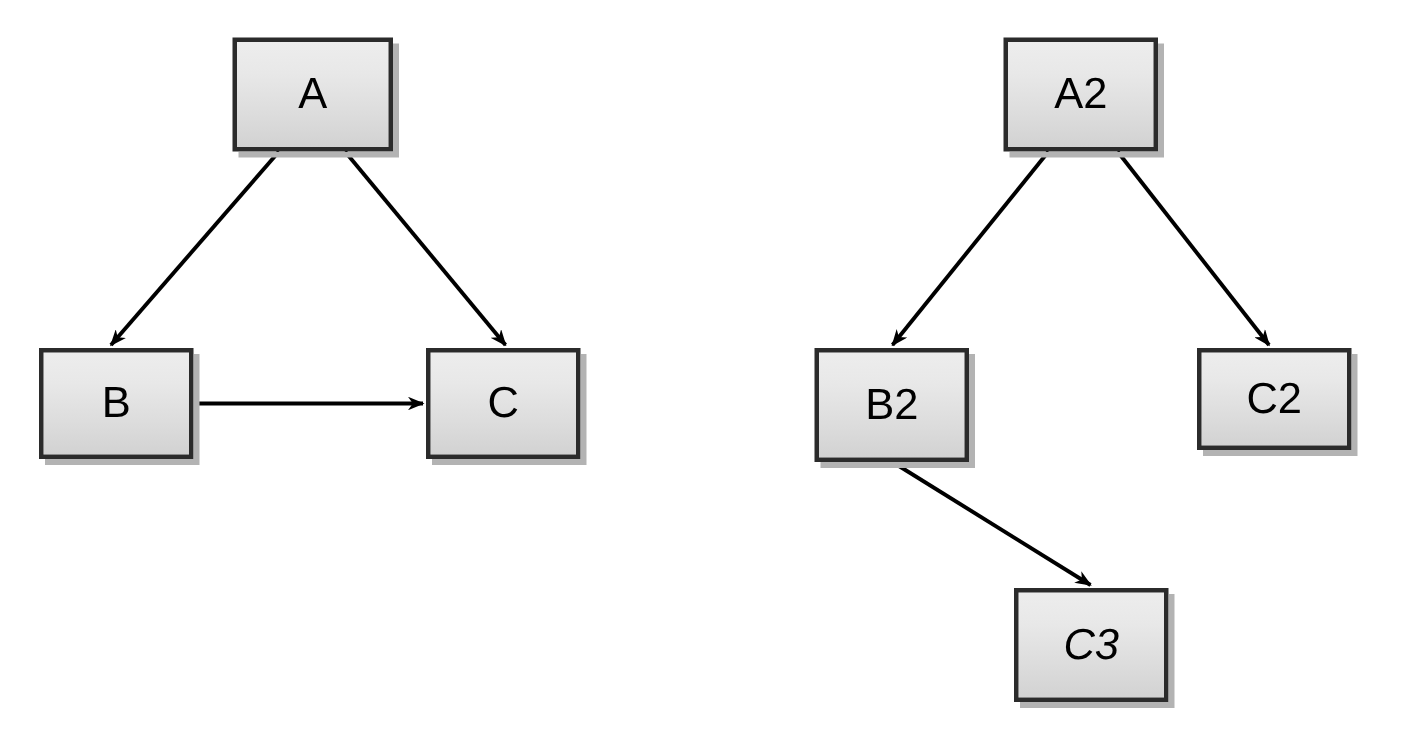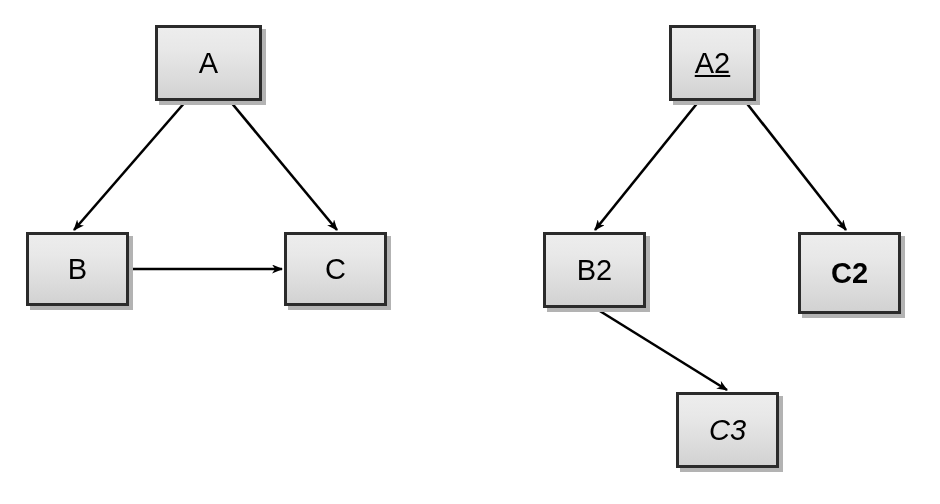--- a/index.html
+++ b/index.html
@@ -76,27 +76,27 @@
   <div id="nodes-group">
       <div class="node" style="left: 155px; top: 25px; width: 107px; height: 76px;">
         <span class="node-label">A</span>
       </div>
       <div class="node" style="left: 26px; top: 232px; width: 103px; height: 74px;">
         <span class="node-label">B</span>
       </div>
       <div class="node" style="left: 284px; top: 232px; width: 103px; height: 74px;">
         <span class="node-label">C</span>
       </div>
-      <div class="node" style="left: 669px; top: 25px; width: 87px; height: 76px; text-decoration: underline;">
+      <div class="node" style="left: 669px; top: 25px; width: 103px; height: 76px;">
         <span class="node-label">A2</span>
       </div>
       <div class="node" style="left: 543px; top: 232px; width: 103px; height: 76px;">
         <span class="node-label">B2</span>
       </div>
-      <div class="node" style="left: 798px; top: 232px; width: 103px; height: 82px; font-weight: bold;">
+      <div class="node" style="left: 798px; top: 232px; width: 103px; height: 68px;">
         <span class="node-label">C2</span>
       </div>
       <div class="node" style="left: 676px; top: 392px; width: 103px; height: 76px; font-style: italic;">
         <span class="node-label">C3</span>
       </div>
     </div>
 
 </div>
 
 </body></html>

